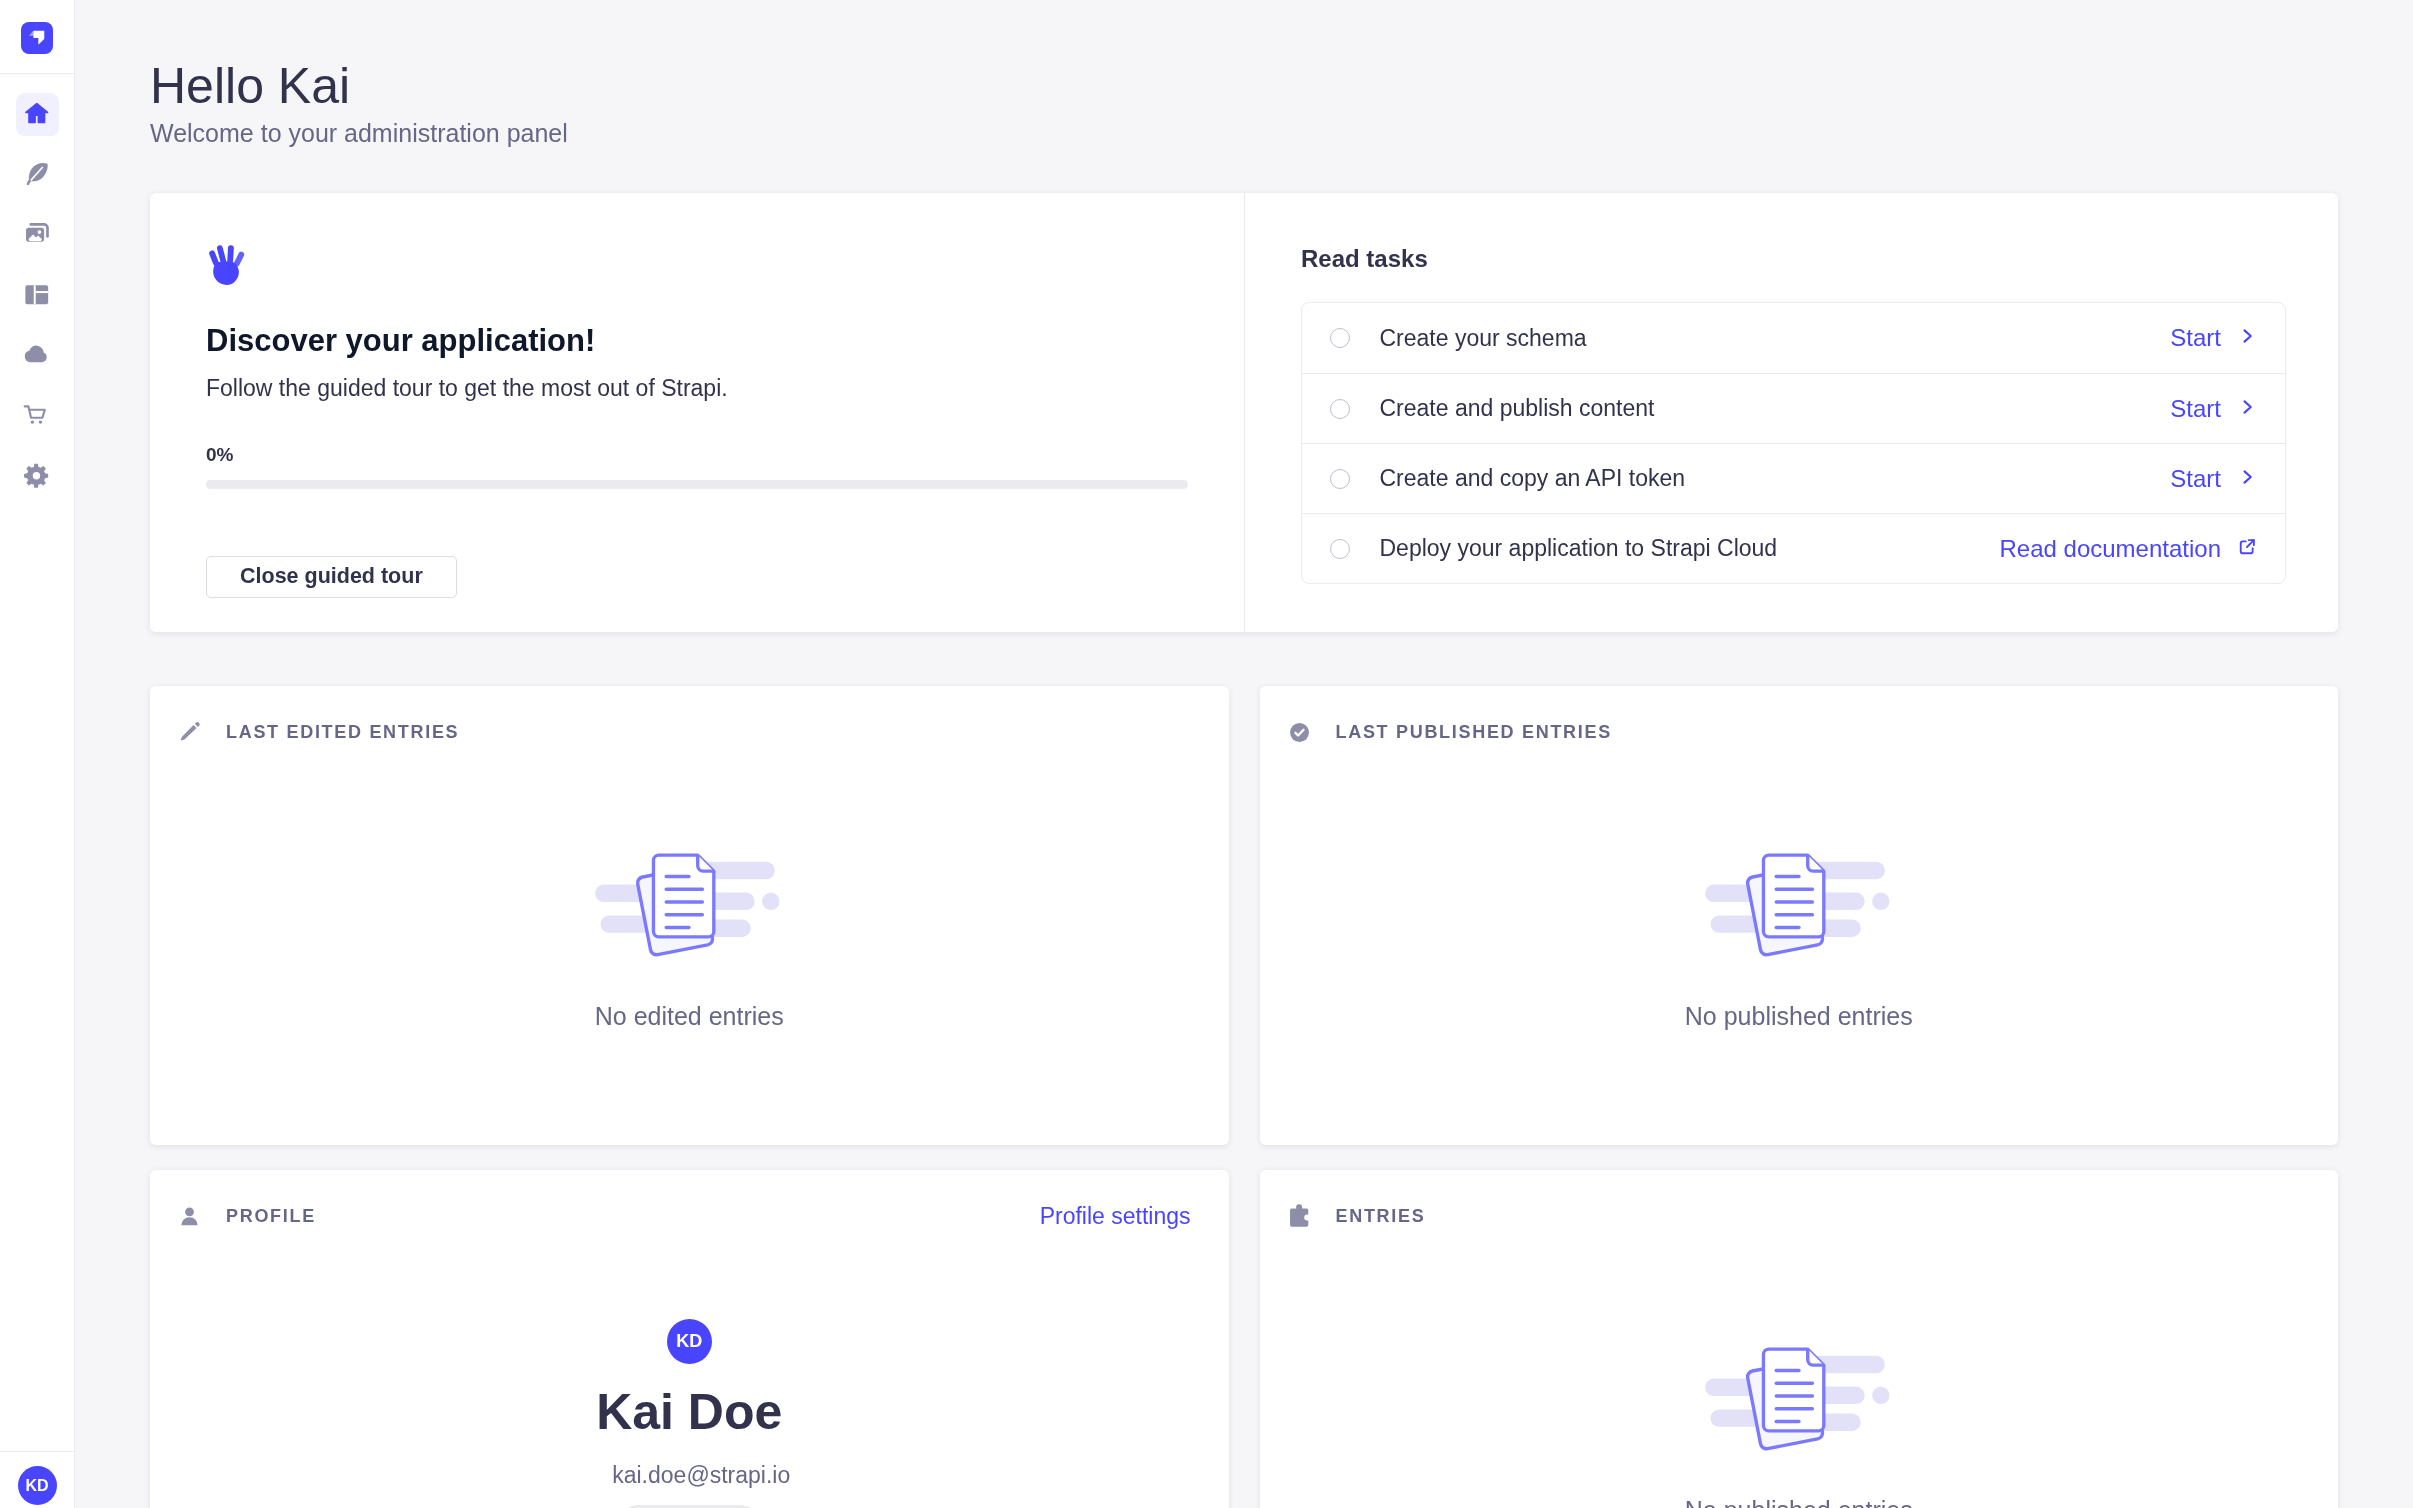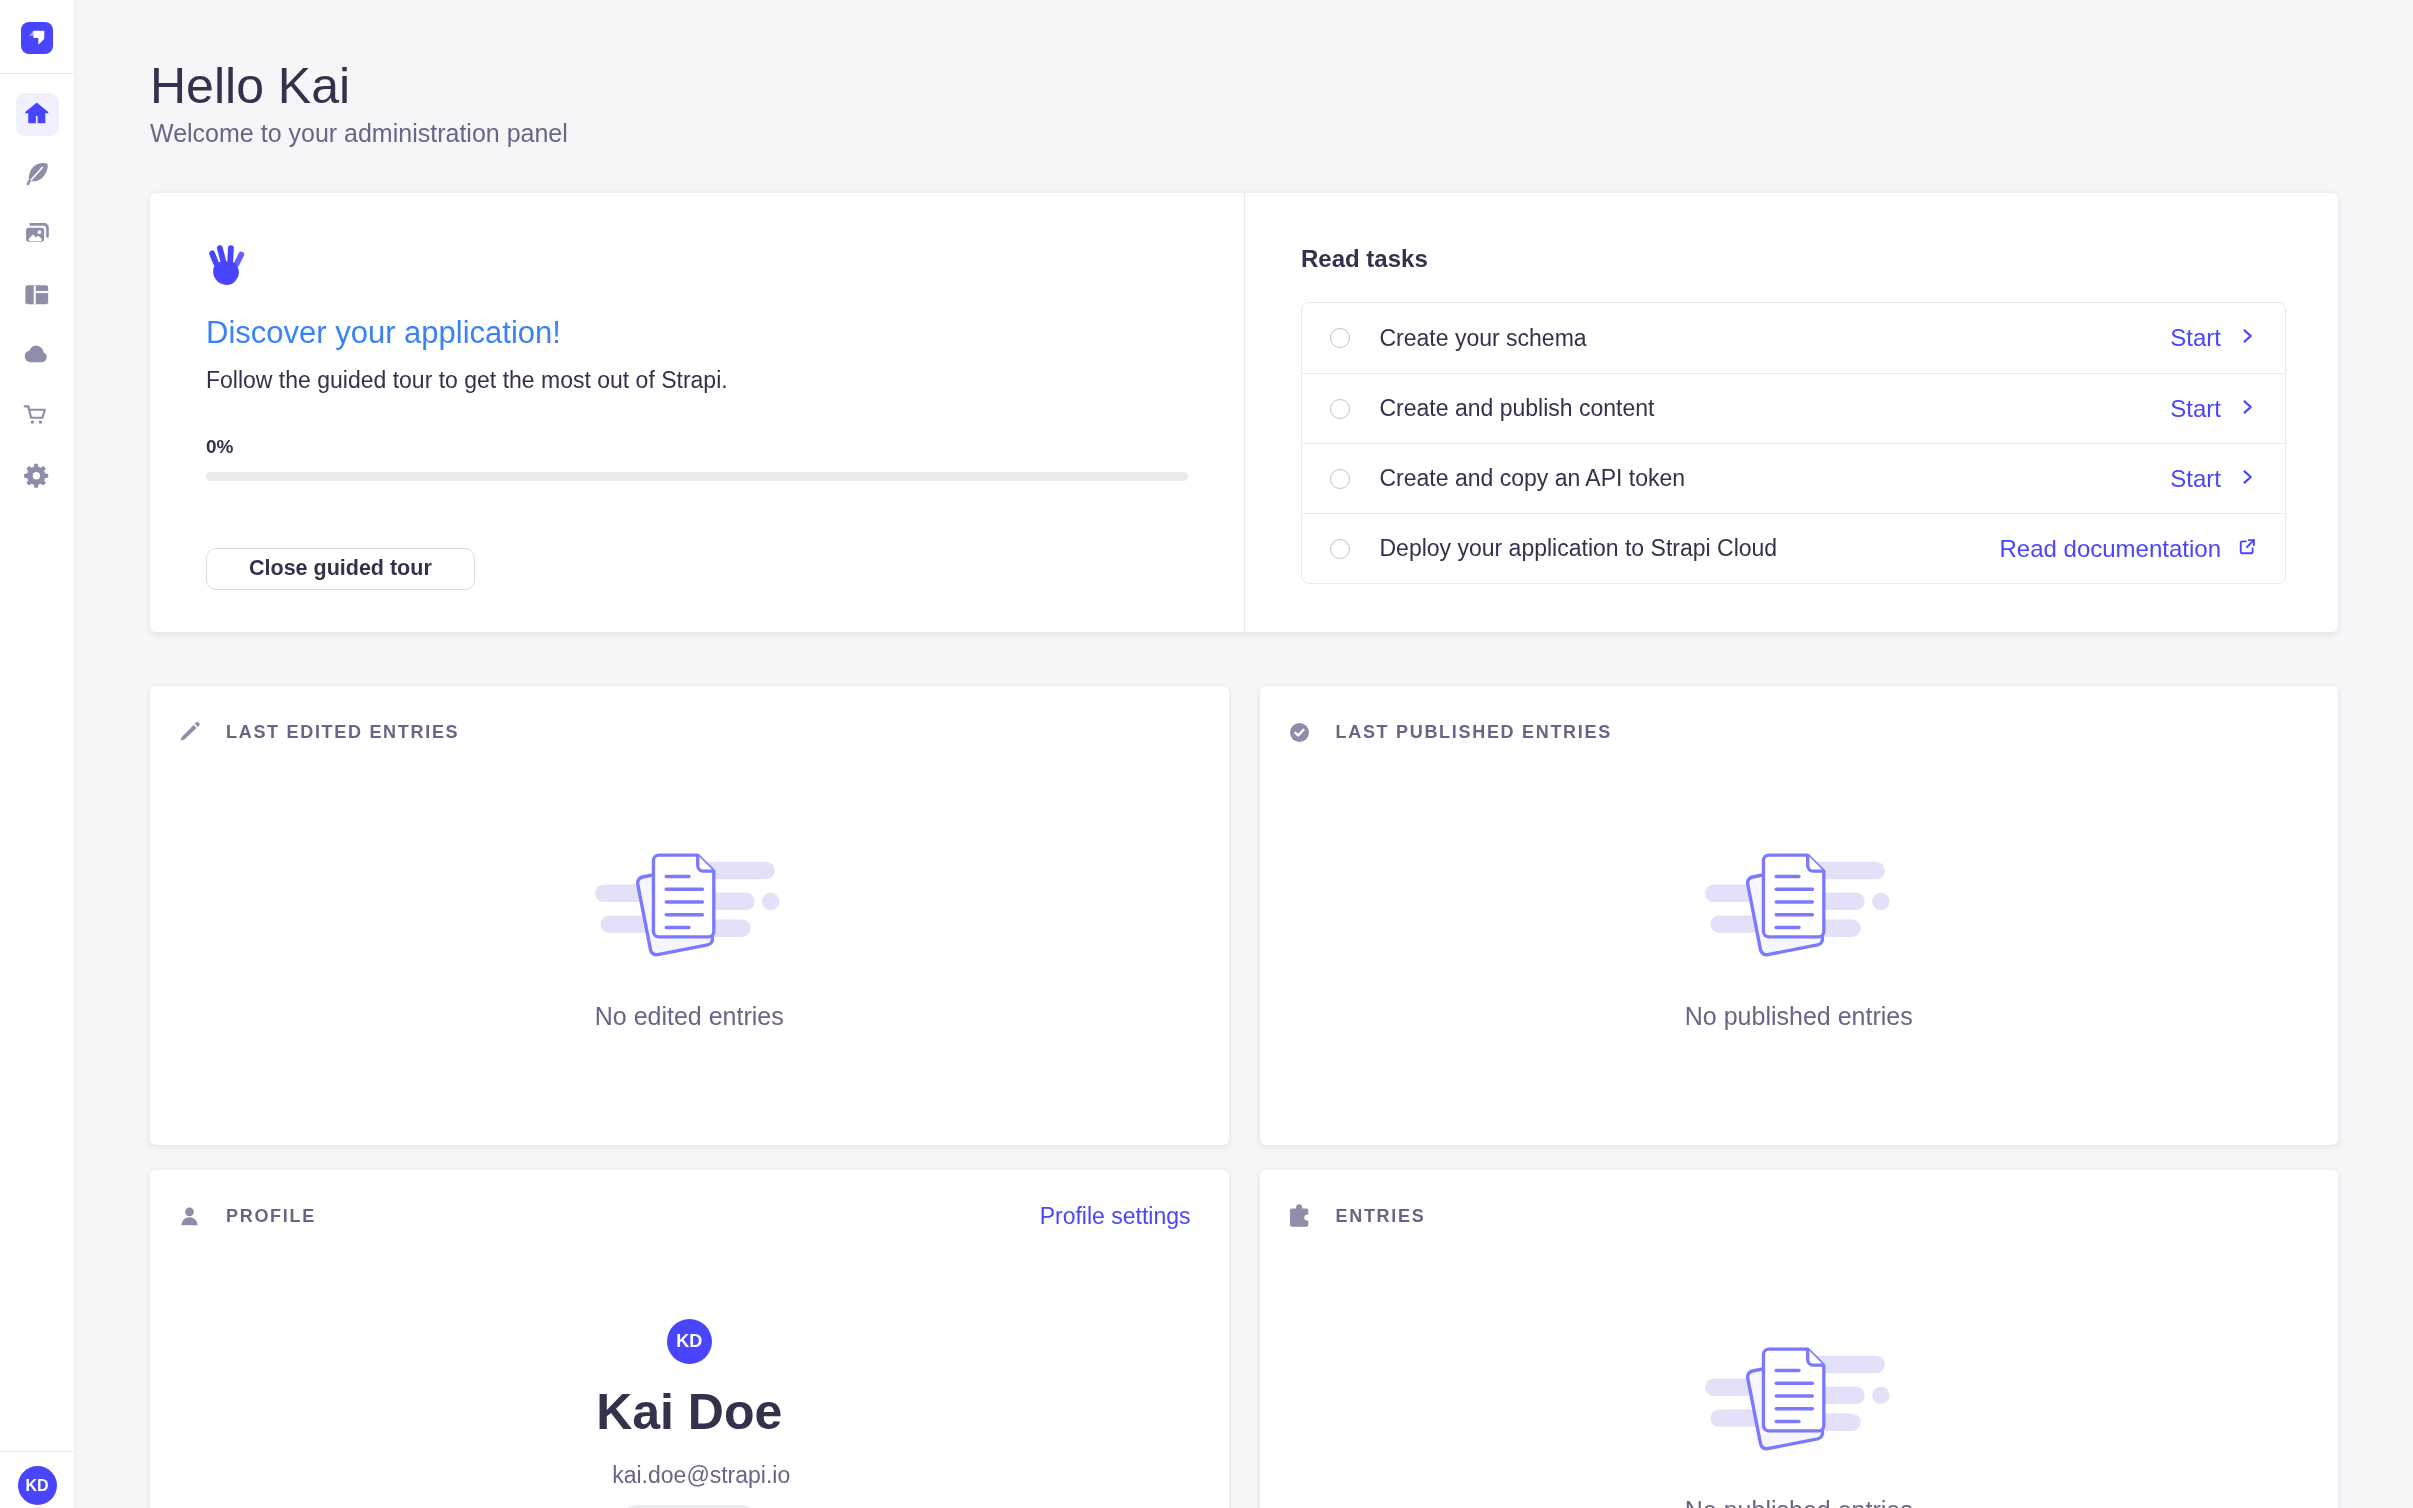--- a/index.html
+++ b/index.html
@@ -41,28 +41,28 @@
 
   .card {
     background:#ffffff; border-radius:6px;
     box-shadow:0 1.3px 6px rgba(33,33,52,0.09);
   }
   
   .tour-card { margin-top:44px; height:439px; display:grid; grid-template-columns:1fr 1fr; }
   .tour-left { padding:50px 56px 0 56px; }
   .tour-right { padding:52px 52px 0 56px; border-left:1.3px solid #eaeaef; }
   .hand-wrap { height:44px; }
-  .tour-title { margin-top:28px; font-size:31px; font-weight:400; color:#3b82f6; }
+  .tour-title { margin-top:36px; font-size:31px; font-weight:700; color:#0f172a; }
   .tour-desc { margin-top:14.7px; font-size:23px; line-height:28px; color:#32324d; }
   .progress-label { margin-top:42px; font-size:19px; font-weight:700; color:#32324d; }
   .progress-track { margin-top:14.7px; width:100%; height:8.7px; border-radius:4.7px; background:#eaeaef; overflow:hidden; }
   .progress-fill { height:8.7px; width:0%; background:#4945ff; border-radius:4.7px; }
   .close-btn {
-    margin-top:67px; height:42px; padding:0 42px;
-    background:#ffffff; border:1.3px solid #dcdce4; border-radius:10px;
+    margin-top:67px; height:42px; padding:0 33px;
+    background:#ffffff; border:1.3px solid #dcdce4; border-radius:5px;
     font-family:"Liberation Sans", sans-serif;
     font-size:21.5px; font-weight:700; color:#32324d; cursor:pointer;
   }
   .tasks-heading { font-size:24px; font-weight:700; color:#32324d; }
   .tasks-list { margin-top:29.5px; border:1.3px solid #eaeaef; border-radius:8px; overflow:hidden; background:#fff; }
   .task-row { display:flex; align-items:center; height:70px; padding:0 28px; cursor:pointer; }
   .task-row:not(:first-child) { border-top:1.3px solid #eaeaef; }
   .task-circle { width:20px; height:20px; border:1.3px solid #c0c0cf; border-radius:50%; flex:none; margin-right:29.5px; }
   .task-label { font-size:23px; color:#32324d; }
   .task-action { margin-left:auto; display:flex; align-items:center; gap:16px; font-size:24px; color:#4945ff; cursor:pointer; }

